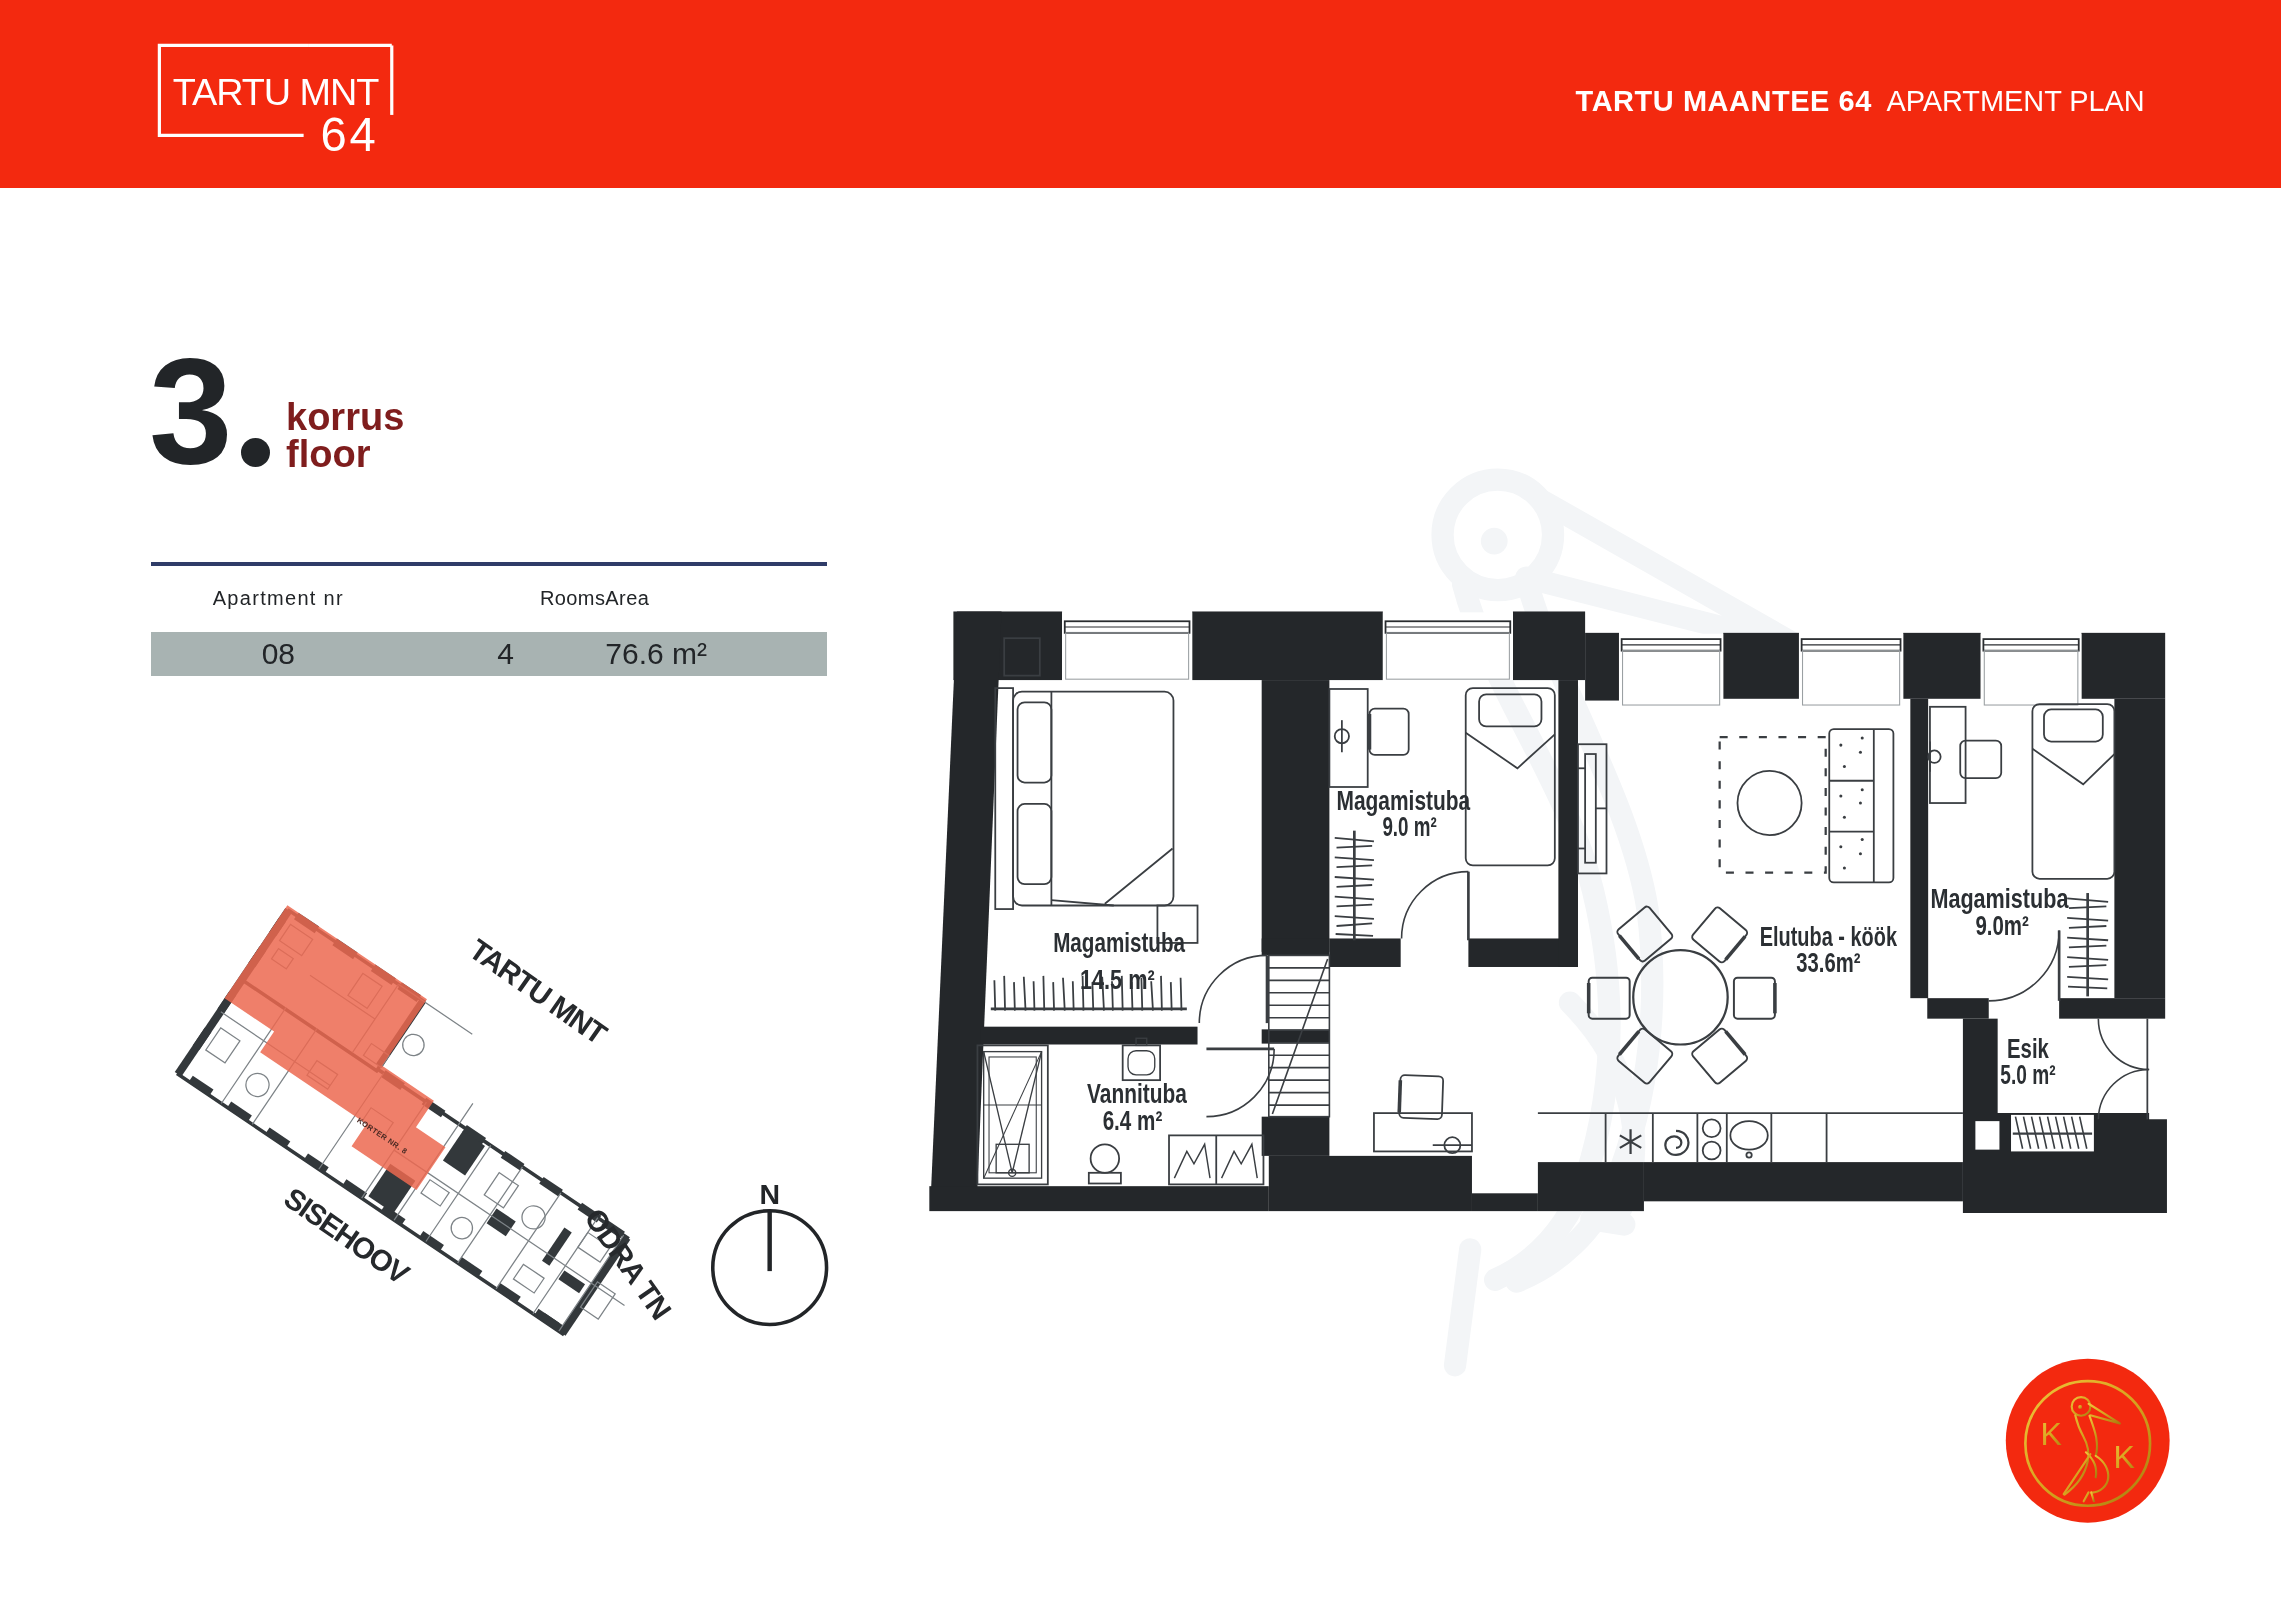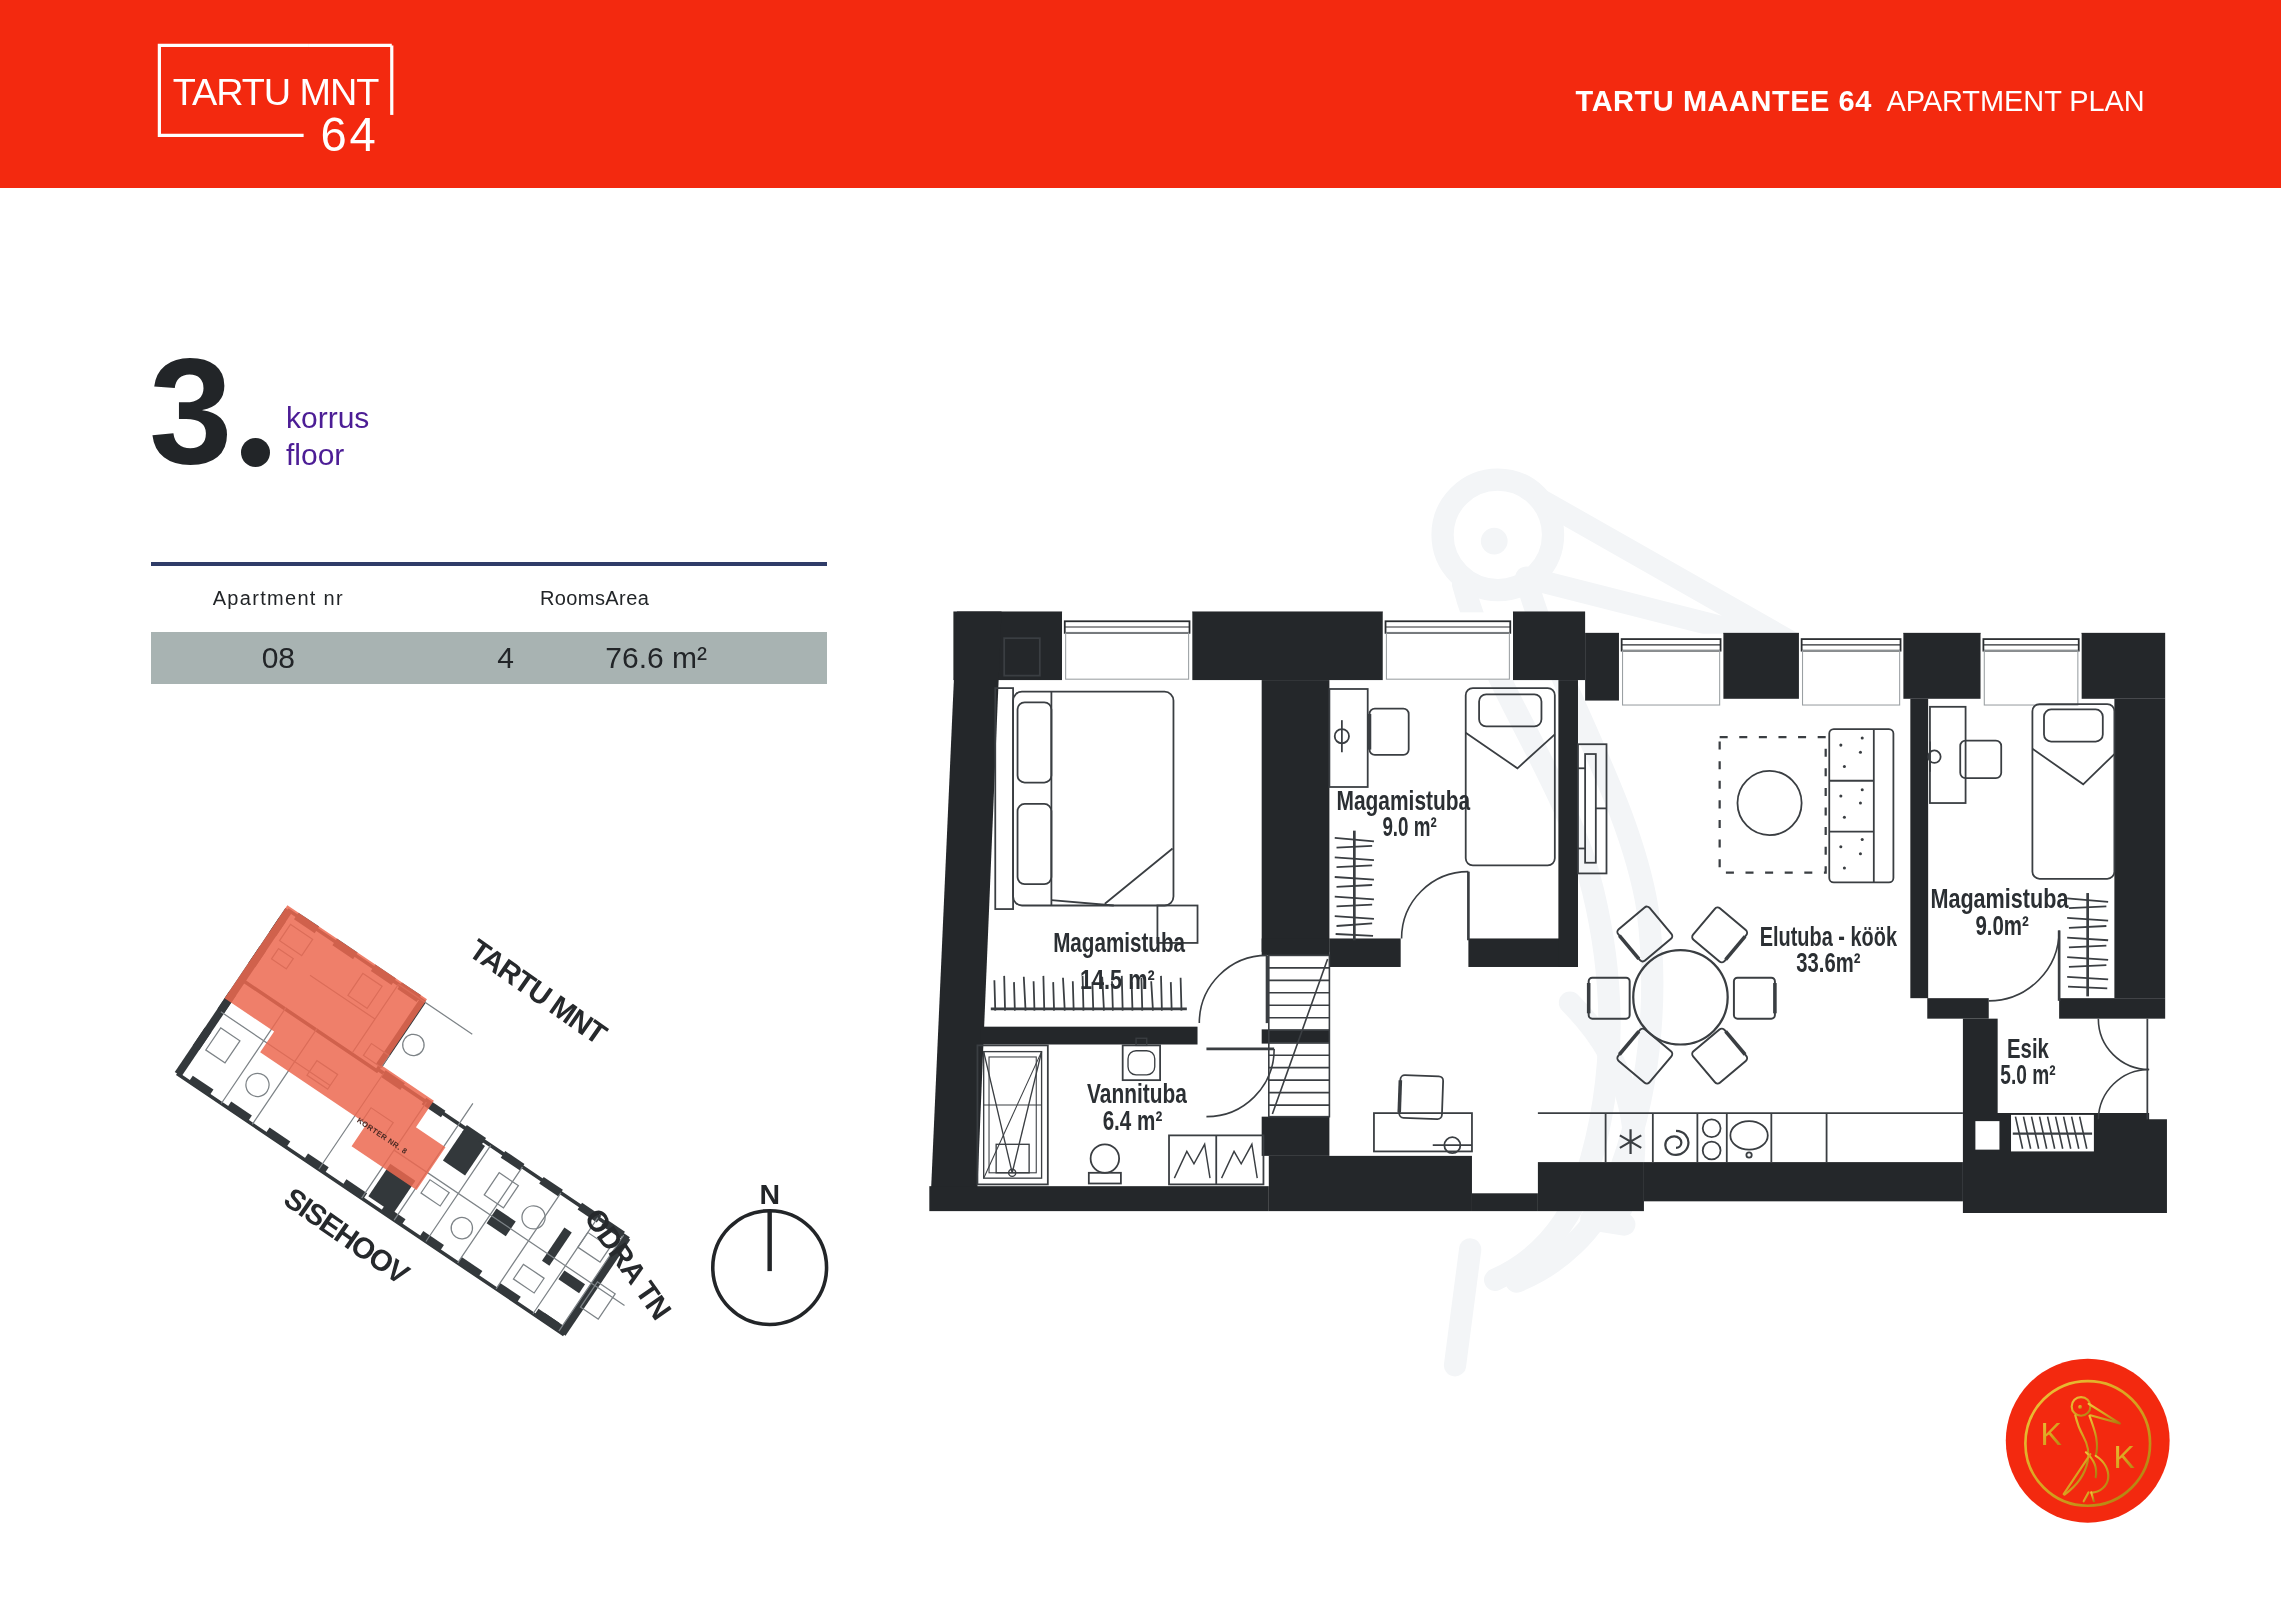--- a/index.html
+++ b/index.html
@@ -24,34 +24,34 @@
 
 <svg class="abs" style="left:1515px;top:0;" width="766" height="188" viewBox="1700 0 860 211">
   <text x="1768" y="124.5" fill="#ffffff" font-size="32.5" font-weight="bold" textLength="332">TARTU MAANTEE 64</text>
   <text x="2117" y="124.5" fill="#ffffff" font-size="32.5" textLength="290">APARTMENT PLAN</text>
 </svg>
 
 <div class="abs" style="left:149px;top:336px;color:#222528;font-size:150px;font-weight:bold;line-height:1;">3</div>
 
 <div class="abs" style="left:241px;top:438px;width:29px;height:29px;border-radius:50%;background:#222528;"></div>
 
-<div class="abs" style="left:286px;top:399px;color:#4c1d95;font-size:30px;font-weight:normal;line-height:37px;">korrus<br>floor</div>
+<div class="abs" style="left:286px;top:399px;color:#7f1d1d;font-size:38px;font-weight:bold;line-height:37px;">korrus<br>floor</div>
 
 <div class="abs" style="left:151px;top:562px;width:676px;">
   <div style="border-top:3.6px solid #2f3c68;height:0;"></div>
 
   <div style="border-top:1.8px solid #2f3c68;height:0;"></div>
 
   <div style="display:flex;font-size:20px;color:#222528;height:64px;align-items:center;padding-bottom:1.8px;">
     <div style="width:255px;text-align:center;letter-spacing:1.3px;">Apartment nr</div>
     <div style="width:200px;text-align:right;letter-spacing:0.4px;">Rooms</div>
     <div style="width:222px;letter-spacing:0.4px;">Area</div>
   </div>
 
-  <div style="display:flex;font-size:30px;color:#222528;background:#a8b3b2;height:52px;align-items:center;">
+  <div style="display:flex;font-size:30px;color:#222528;background:#a8b3b2;height:44px;align-items:center;">
     <div style="width:255px;text-align:center;">08</div>
     <div style="width:200px;text-align:center;">4</div>
     <div style="width:222px;text-align:left;">76.6 m²</div>
   </div>
 </div>
 
 <svg class="abs" style="left:695px;top:1167px;" width="160" height="178" viewBox="780 1310 180 200">
 
   <text x="864" y="1352" fill="#222528" font-size="32" font-weight="bold" text-anchor="middle">N</text>
 

